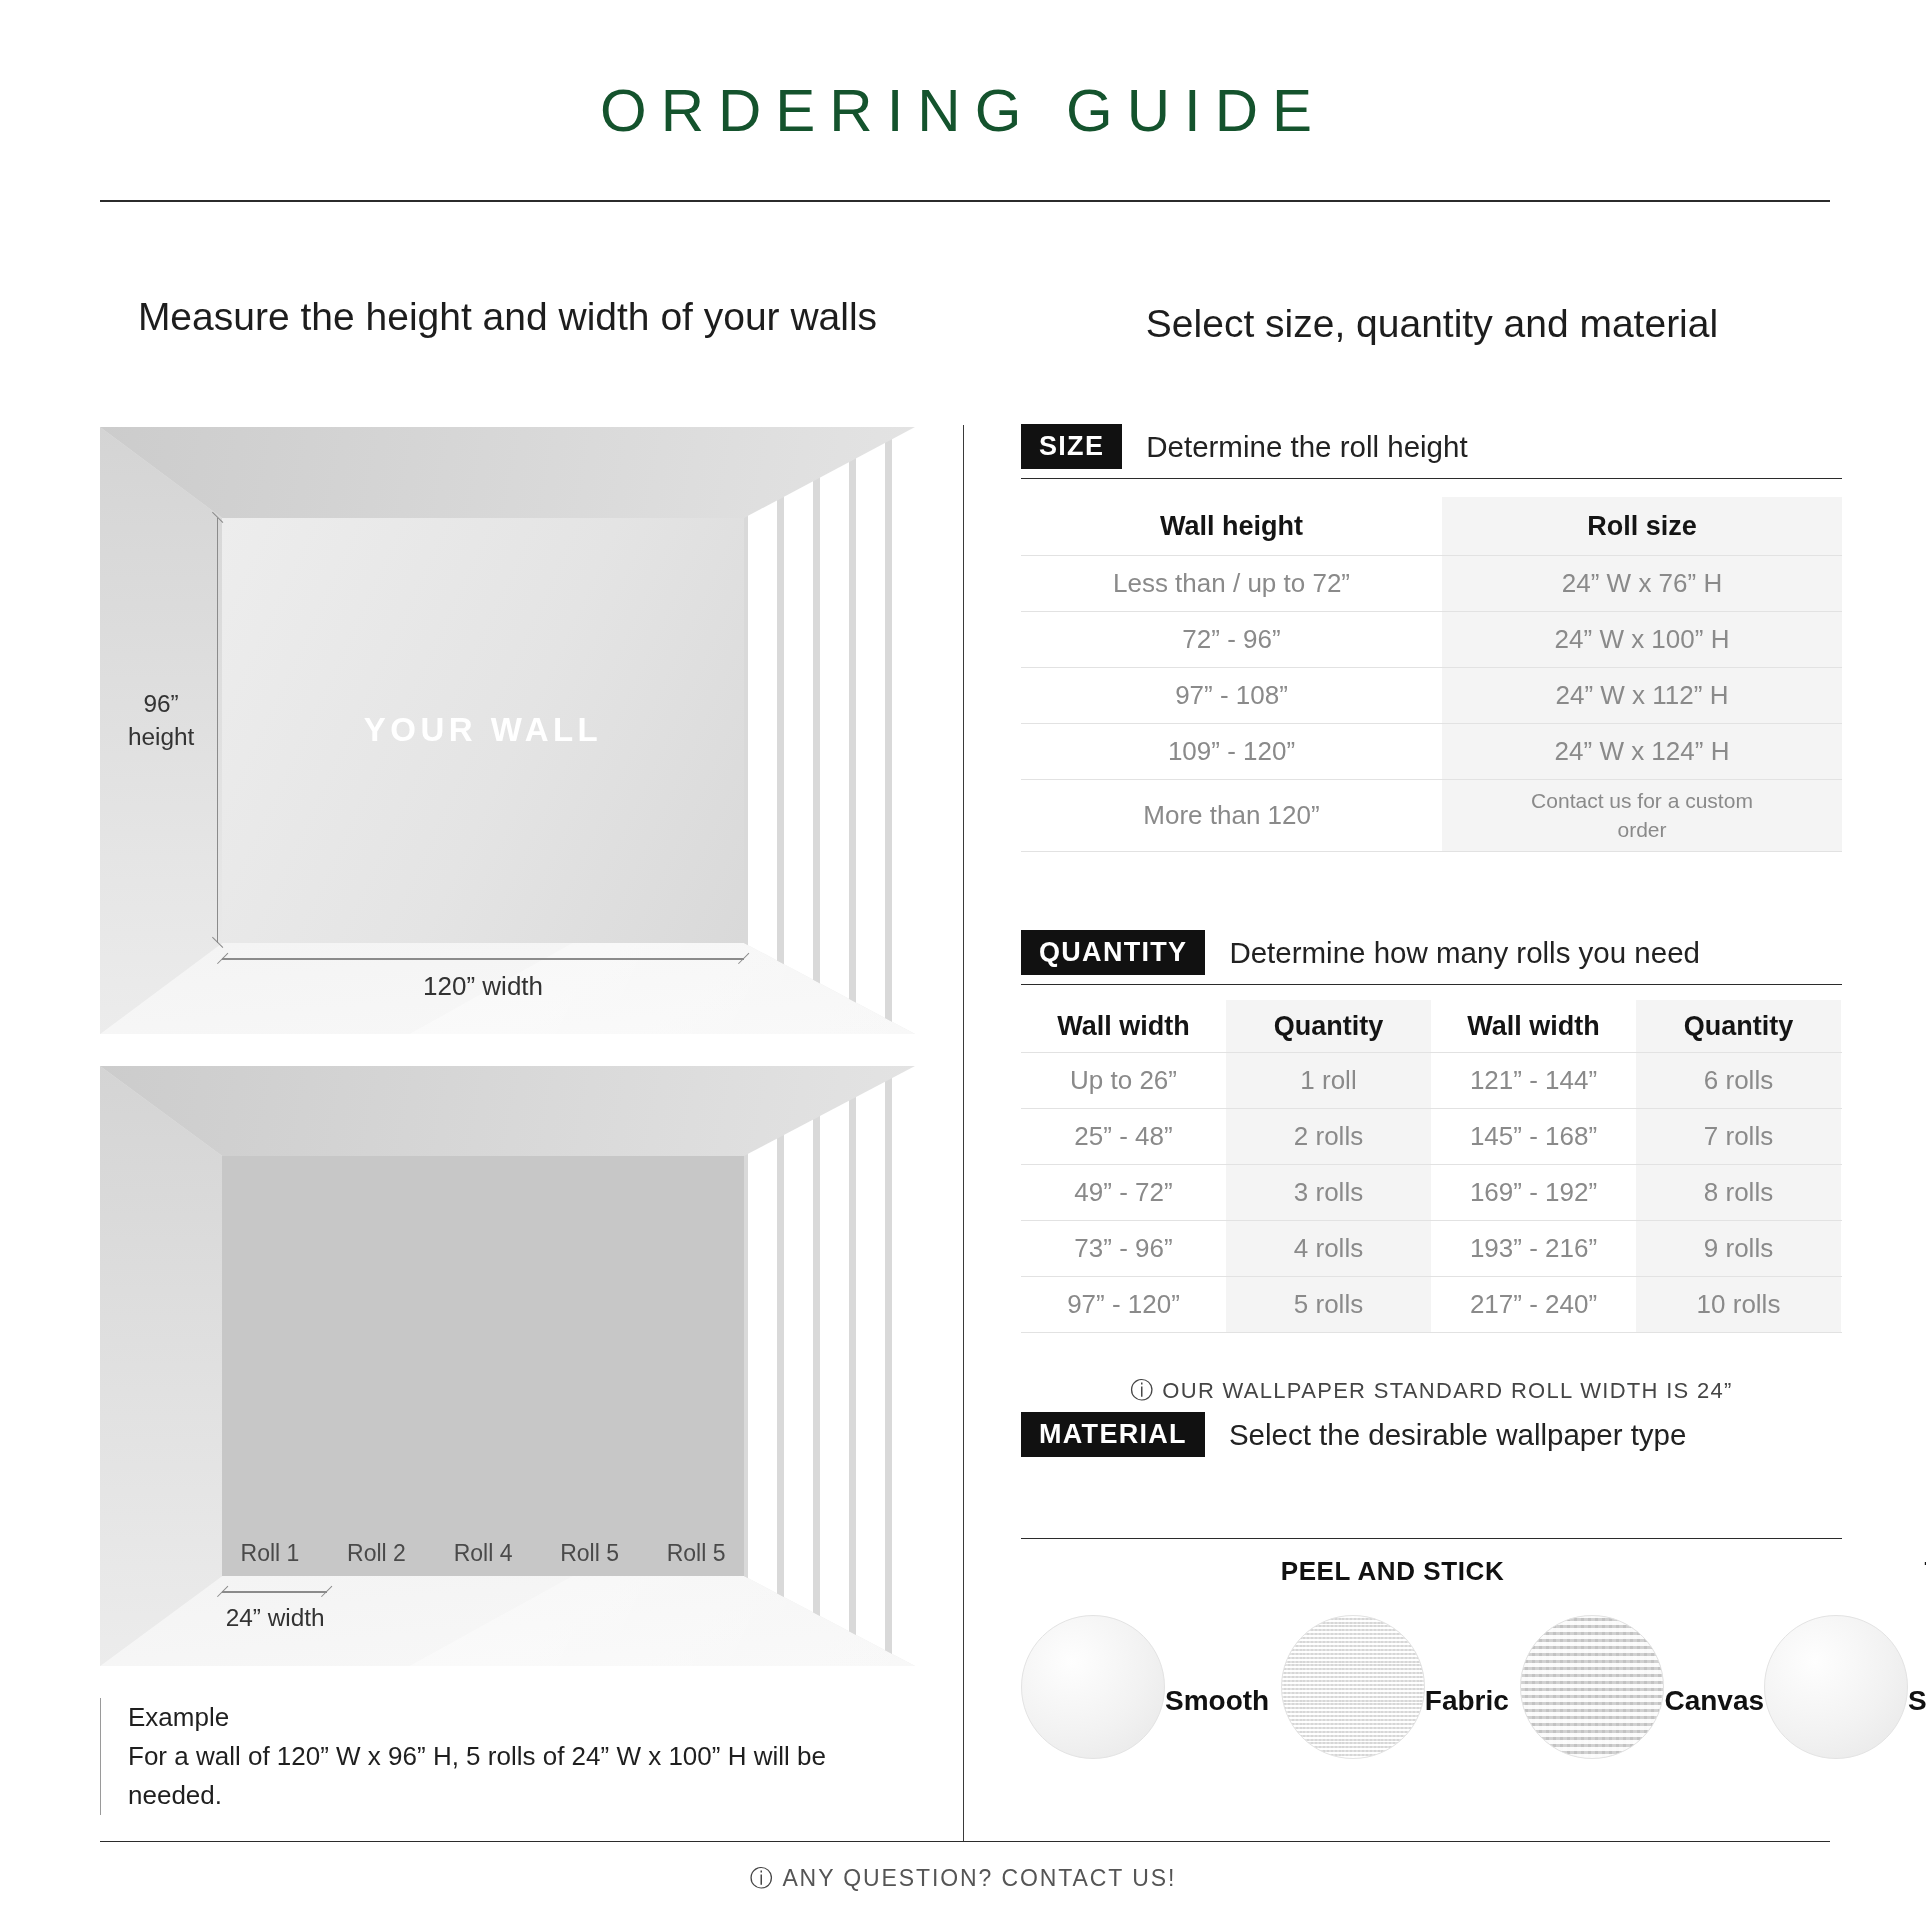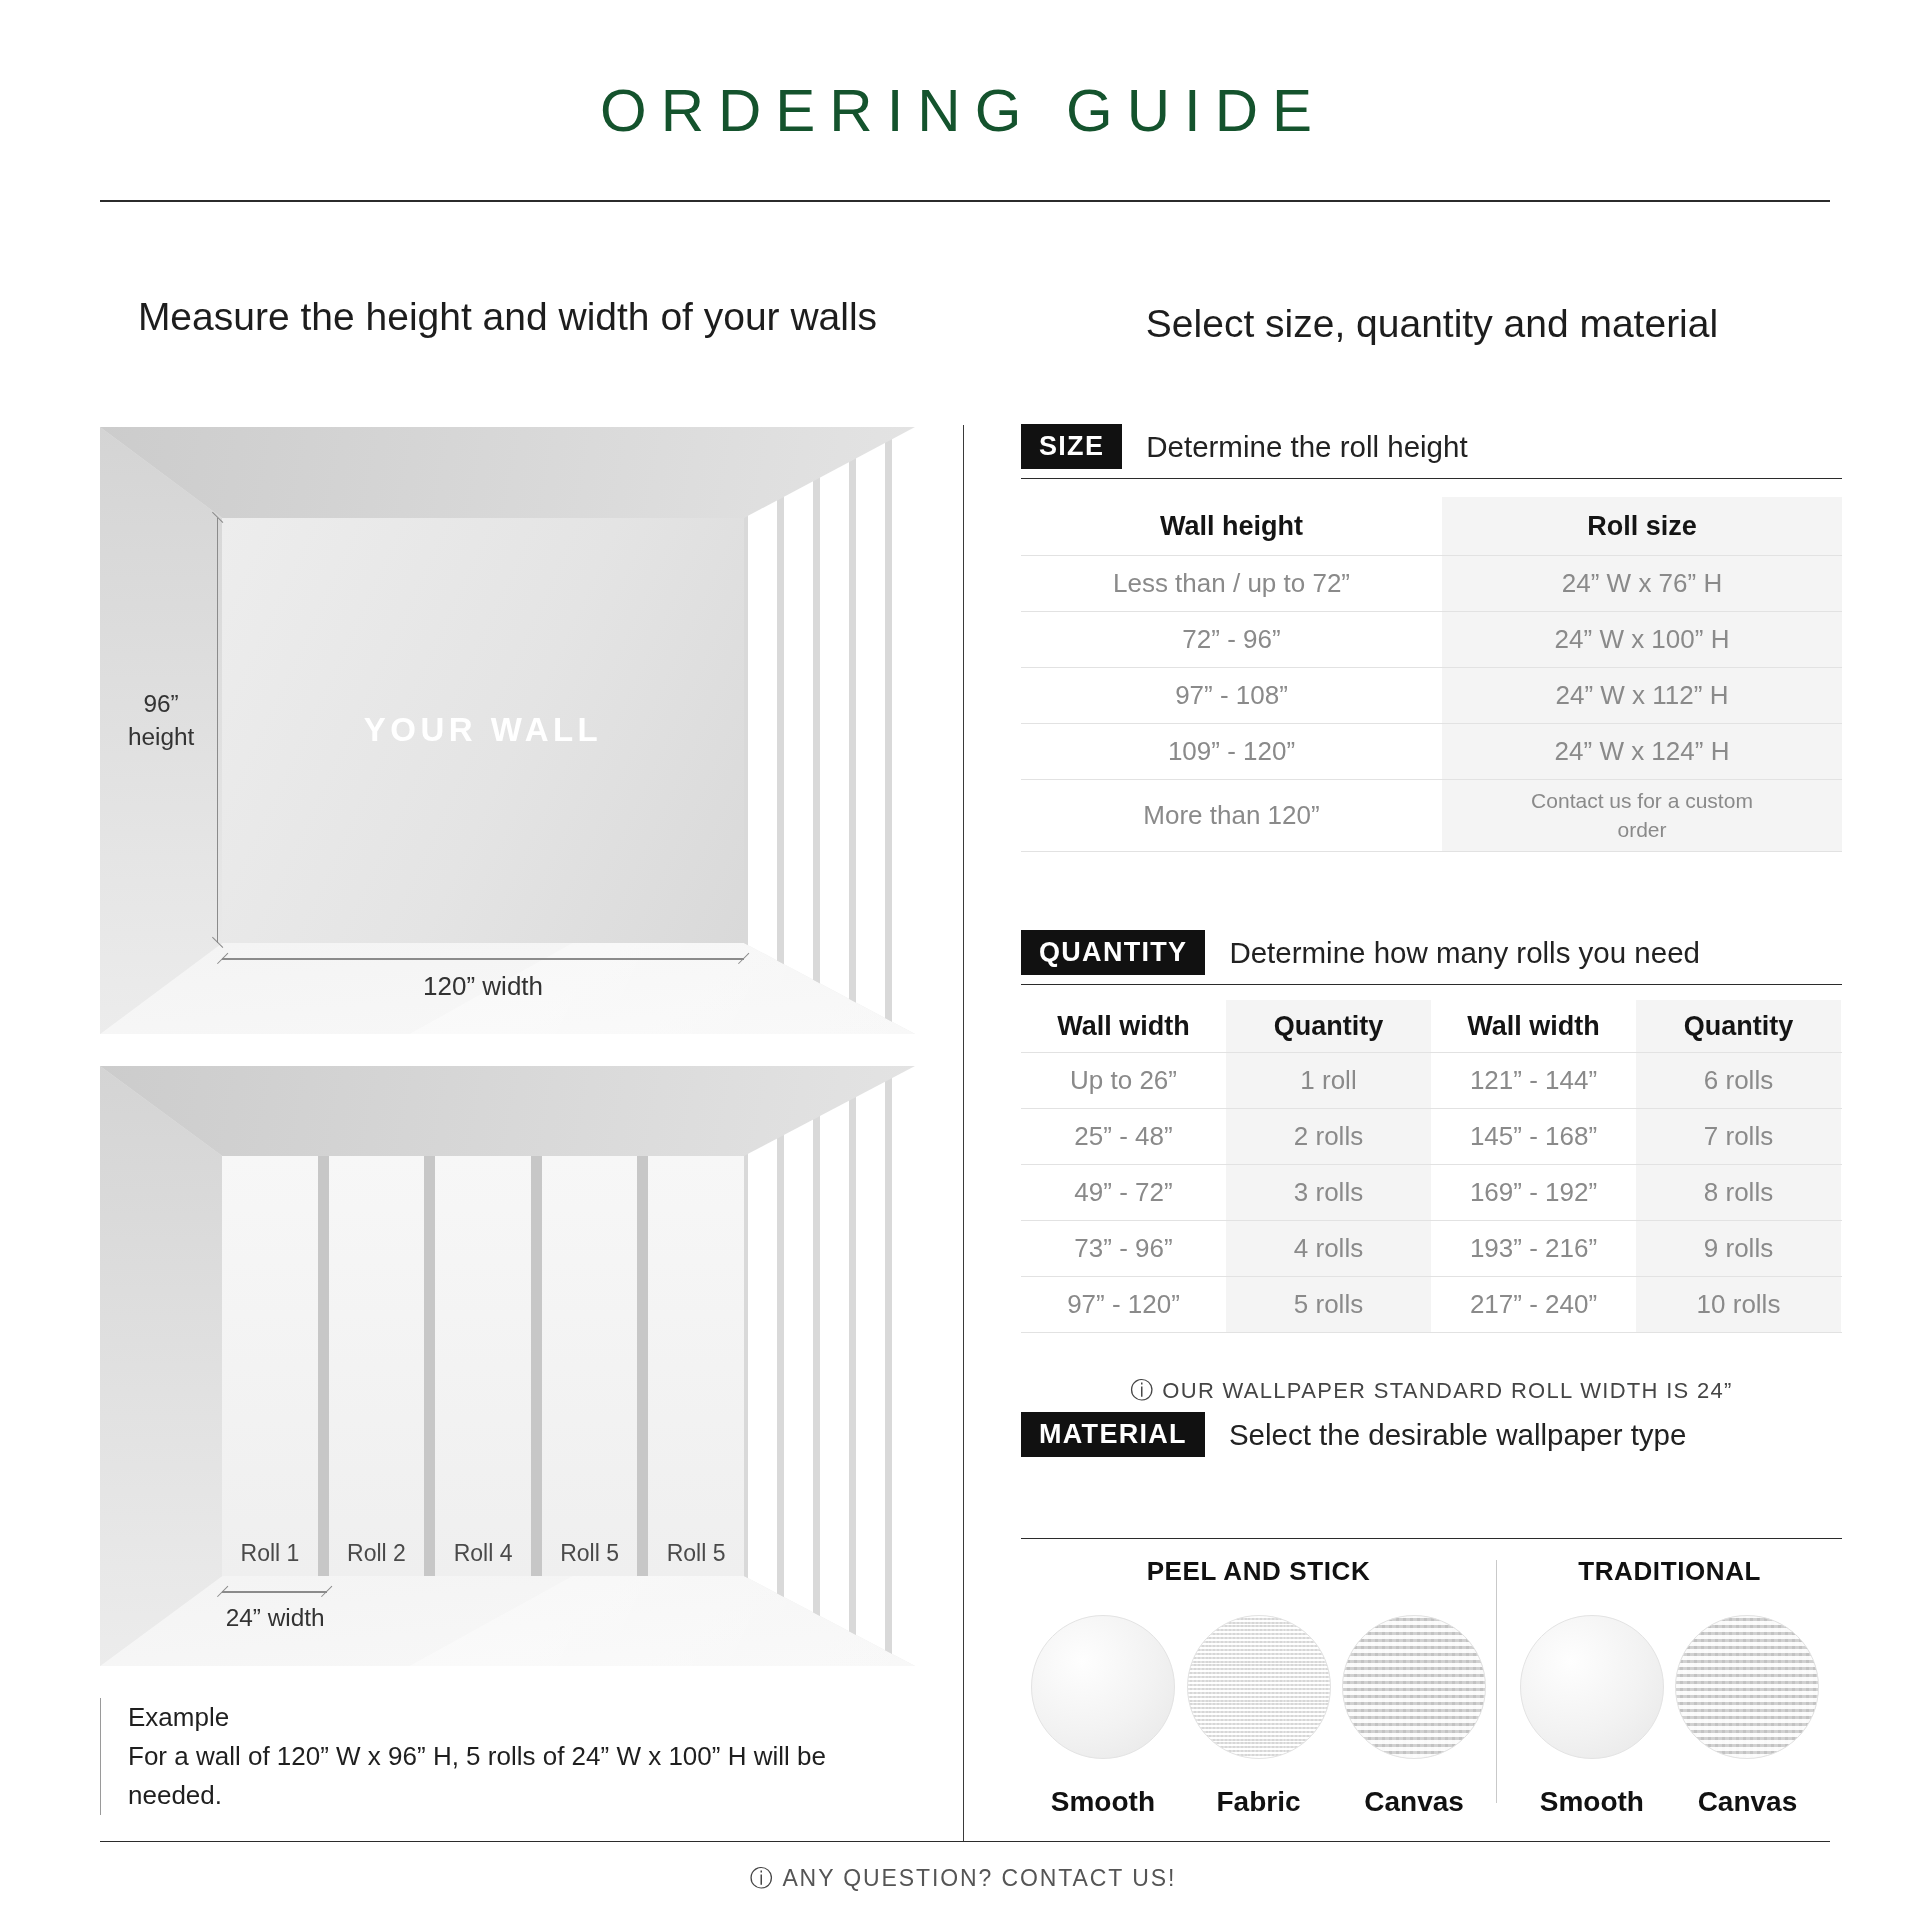--- a/index.html
+++ b/index.html
@@ -42,21 +42,21 @@
               background:#8b8b8b; transform:rotate(45deg); }
   .measure-v::before { top:-0.6px; } .measure-v::after { bottom:-0.6px; }
   .height-label { position:absolute; left:1%; top:43%; width:13%; text-align:center;
                   font-size:24.4px; line-height:1.35; color:#333; }
   .measure-h { position:absolute; top:calc(85% + 15.4px); height:1.3px; background:#8b8b8b; }
   .measure-h::before, .measure-h::after { content:""; position:absolute; top:-7px; width:1.3px; height:15.4px;
               background:#8b8b8b; transform:rotate(45deg); }
   .measure-h::before { left:-0.6px; } .measure-h::after { right:-0.6px; }
   #mh1 { left:15%; width:64%; }
   .width-label1 { position:absolute; left:15%; top:calc(85% + 28px); width:64%; text-align:center; font-size:26px; color:#333; }
-  .panels { position:absolute; left:15%; top:15%; width:64%; height:70%; display:flex; gap:11px; background:#c7c7c7; }
+  .panels { position:absolute; left:15%; top:15%; width:64%; height:70%; display:flex; gap:11px; background:#c7c7c7;align-items:flex-end; }
   .panel { flex:1; position:relative; background:linear-gradient(180deg,#f7f7f7,#efefef); }
   .roll-label { position:absolute; bottom:9px; left:0; width:100%; text-align:center; font-size:23px; color:#4a4a4a; }
   #mh2 { left:15%; width:12.8%; }
   .width-label2 { position:absolute; left:8%; top:calc(85% + 28px); width:27%; text-align:center; font-size:24.4px; color:#333; }
 
   
   .example { position:absolute; left:100px; top:1698px; width:758px; border-left:1.9px solid #9a9a9a;
              padding-left:27px; font-size:26px; line-height:1.5; color:#1f1f1f; }
 
   
@@ -88,21 +88,21 @@
           font-size:22px; letter-spacing:1.3px; color:#454545; }
   .info-glyph { font-size:23px; margin-right:7.7px; color:#454545; }
 
   
   .mat-groups { position:absolute; left:1021px; top:1556px; width:821px; display:flex; }
   .mat-group { display:flex; flex-direction:column; align-items:center; }
   #group-peel { flex:0 0 475px; } #group-trad { flex:1; }
   .mat-divider { width:1.3px; background:#c9c9c9; margin:3.9px 0 0 0; height:243px; }
   .group-name { font-size:26px; font-weight:700; letter-spacing:0.6px; color:#111; margin-bottom:28px; }
   .swatch-row { display:flex; gap:11.6px; }
-  .swatch-item { display:flex; flex-direction:column; align-items:center; }
+  .swatch-item { display:flex; flex-direction:row; align-items:center; }
   .swatch { width:144px; height:144px; border-radius:50%; border:0.6px solid #e3e3e3; }
   .tex-smooth { background:radial-gradient(circle at 35% 32%, #fefefe 0%, #f2f2f2 55%, #e6e6e6 100%); }
   .tex-fabric { background-color:#f0f0f0;
     background-image:repeating-linear-gradient(0deg, rgba(255,255,255,.95) 0 1.9px, rgba(205,205,205,.55) 1.9px 3.9px),
                      repeating-linear-gradient(90deg, rgba(255,255,255,.85) 0 1.9px, rgba(210,210,210,.45) 1.9px 3.9px); }
   .tex-canvas { background-color:#e7e7e7;
     background-image:repeating-linear-gradient(0deg, rgba(252,252,252,.95) 0 4.5px, rgba(190,190,190,.65) 4.5px 7px),
                      repeating-linear-gradient(90deg, rgba(250,250,250,.8) 0 4.5px, rgba(185,185,185,.6) 4.5px 7px); }
   .swatch-label { margin-top:27px; font-size:28px; font-weight:700; color:#111; }
 

